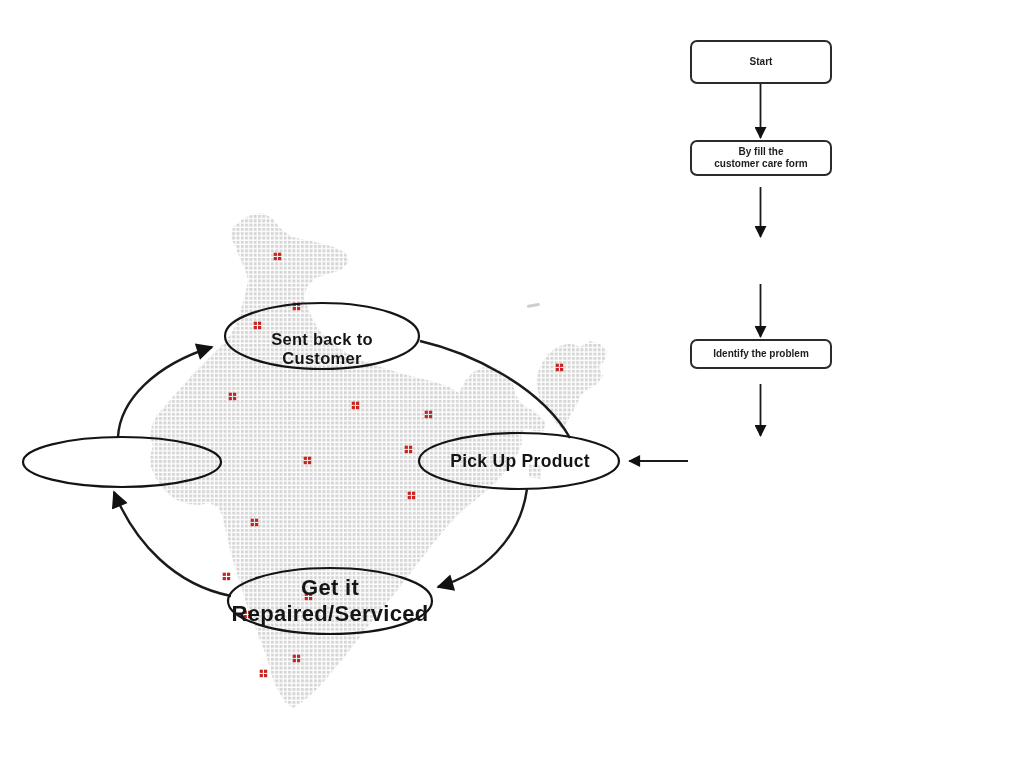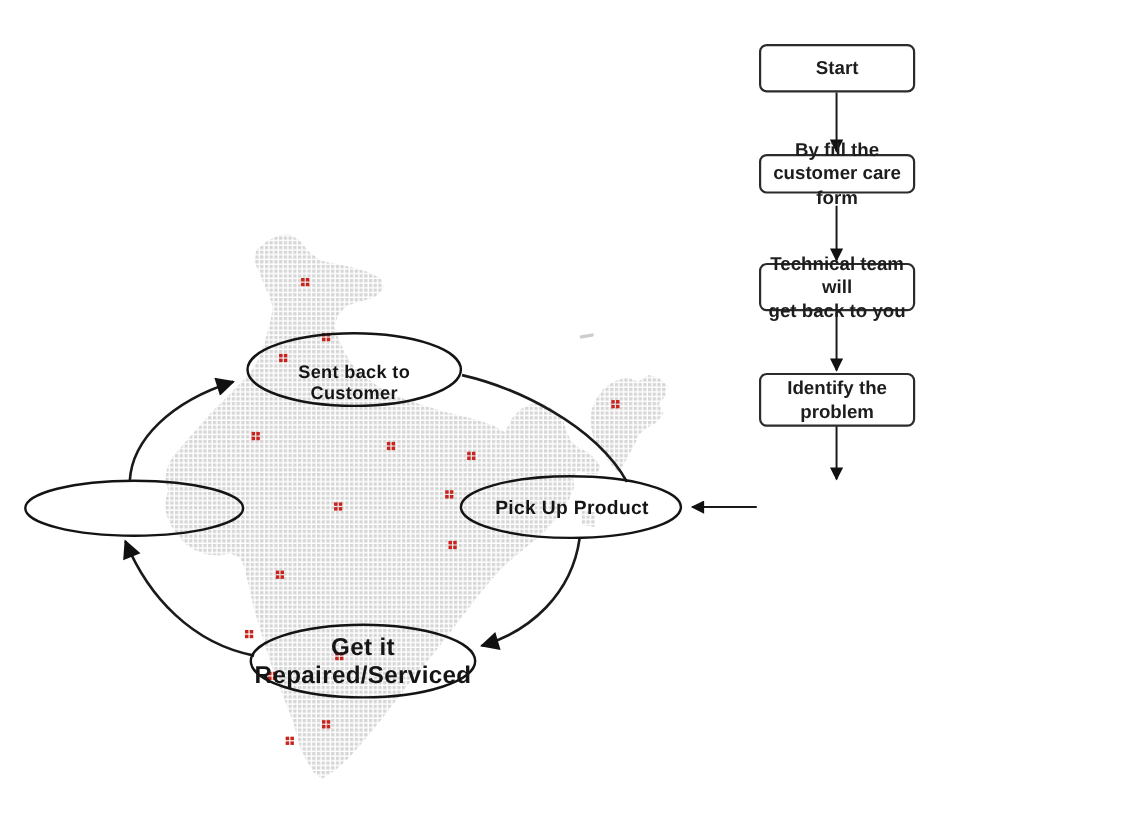--- a/index.html
+++ b/index.html
@@ -5,21 +5,21 @@
   html,body{margin:0;padding:0;background:#ffffff;}
   .stage{
     position:relative;width:1024px;height:757px;background:#ffffff;
     font-family:"Liberation Sans",sans-serif;overflow:hidden;
   }
   .stage svg{position:absolute;left:0;top:0;}
   .flow-box{
     position:absolute;left:690px;width:142px;box-sizing:border-box;
     border:2px solid #2b2b2b;border-radius:7px;background:#ffffff;
     display:flex;align-items:center;justify-content:center;text-align:center;
-    font-weight:bold;font-size:17px;line-height:1.25;color:#1d1d1d;
+    font-weight:bold;font-size:10px;line-height:1.25;color:#1d1d1d;
     white-space:pre-line;padding:2px 6px;
   }
   .cycle-label{
     position:absolute;display:flex;align-items:center;justify-content:center;
     text-align:center;font-weight:bold;color:#151515;white-space:pre-line;
     line-height:1.16;letter-spacing:.3px;
   }
   .lbl-sent    {left:222px;top:320px;width:200px;height:58px;font-size:16.5px;}
   .lbl-test    {left:32px; top:448px;width:180px;height:28px;font-size:17px;}
   .lbl-pick    {left:419px;top:447px;width:202px;height:28px;font-size:17.5px;}
@@ -159,17 +159,15 @@
 
   <div class="cycle-label lbl-sent">Sent back to
 Customer</div>
   <div class="cycle-label lbl-pick">Pick Up Product</div>
   <div class="cycle-label lbl-repaired">Get it
 Repaired/Serviced</div>
 
   <div class="flow-box" style="top:40px;height:44px;">Start</div>
   <div class="flow-box" style="top:140px;height:36px;">By fill the
 customer care form</div>
-  <div class="flow-box" style="top:239px;height:44px;">Technical team will
-get back to you</div>
-  <div class="flow-box" style="top:339px;height:49px;">Identify the problem</div>
+  <div class="flow-box" style="top:339px;height:30px;">Identify the problem</div>
 
 </div>
 
 </body></html>

